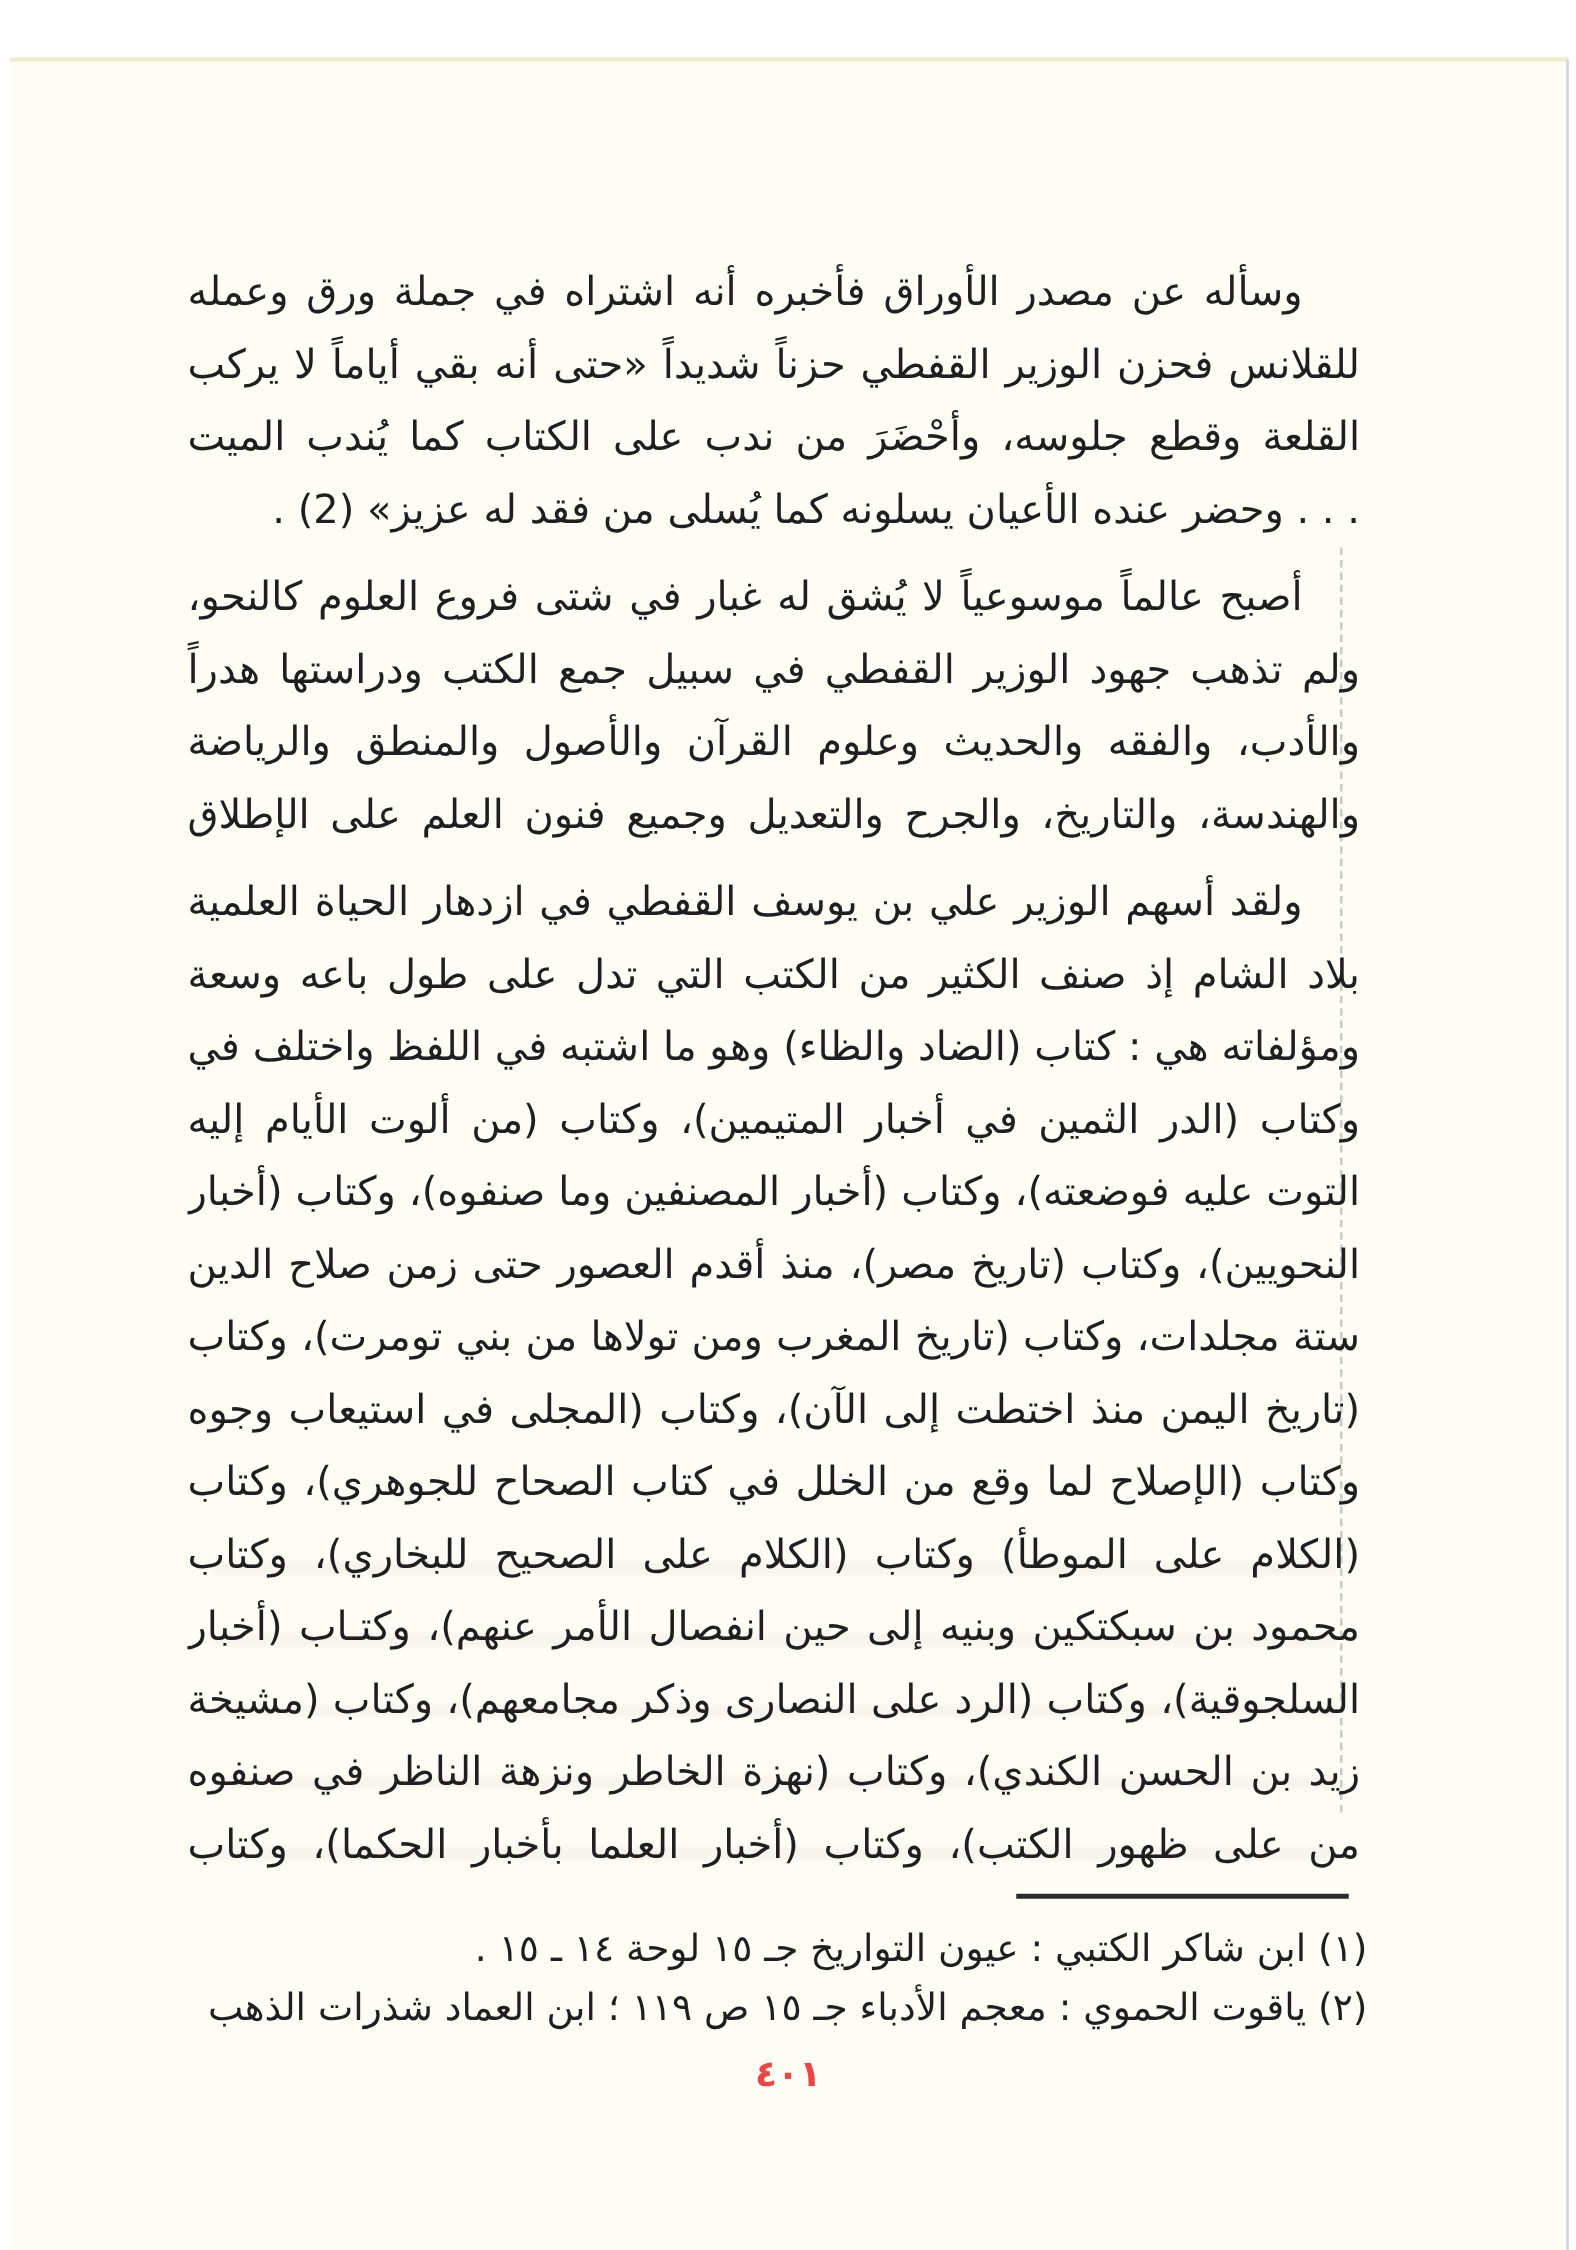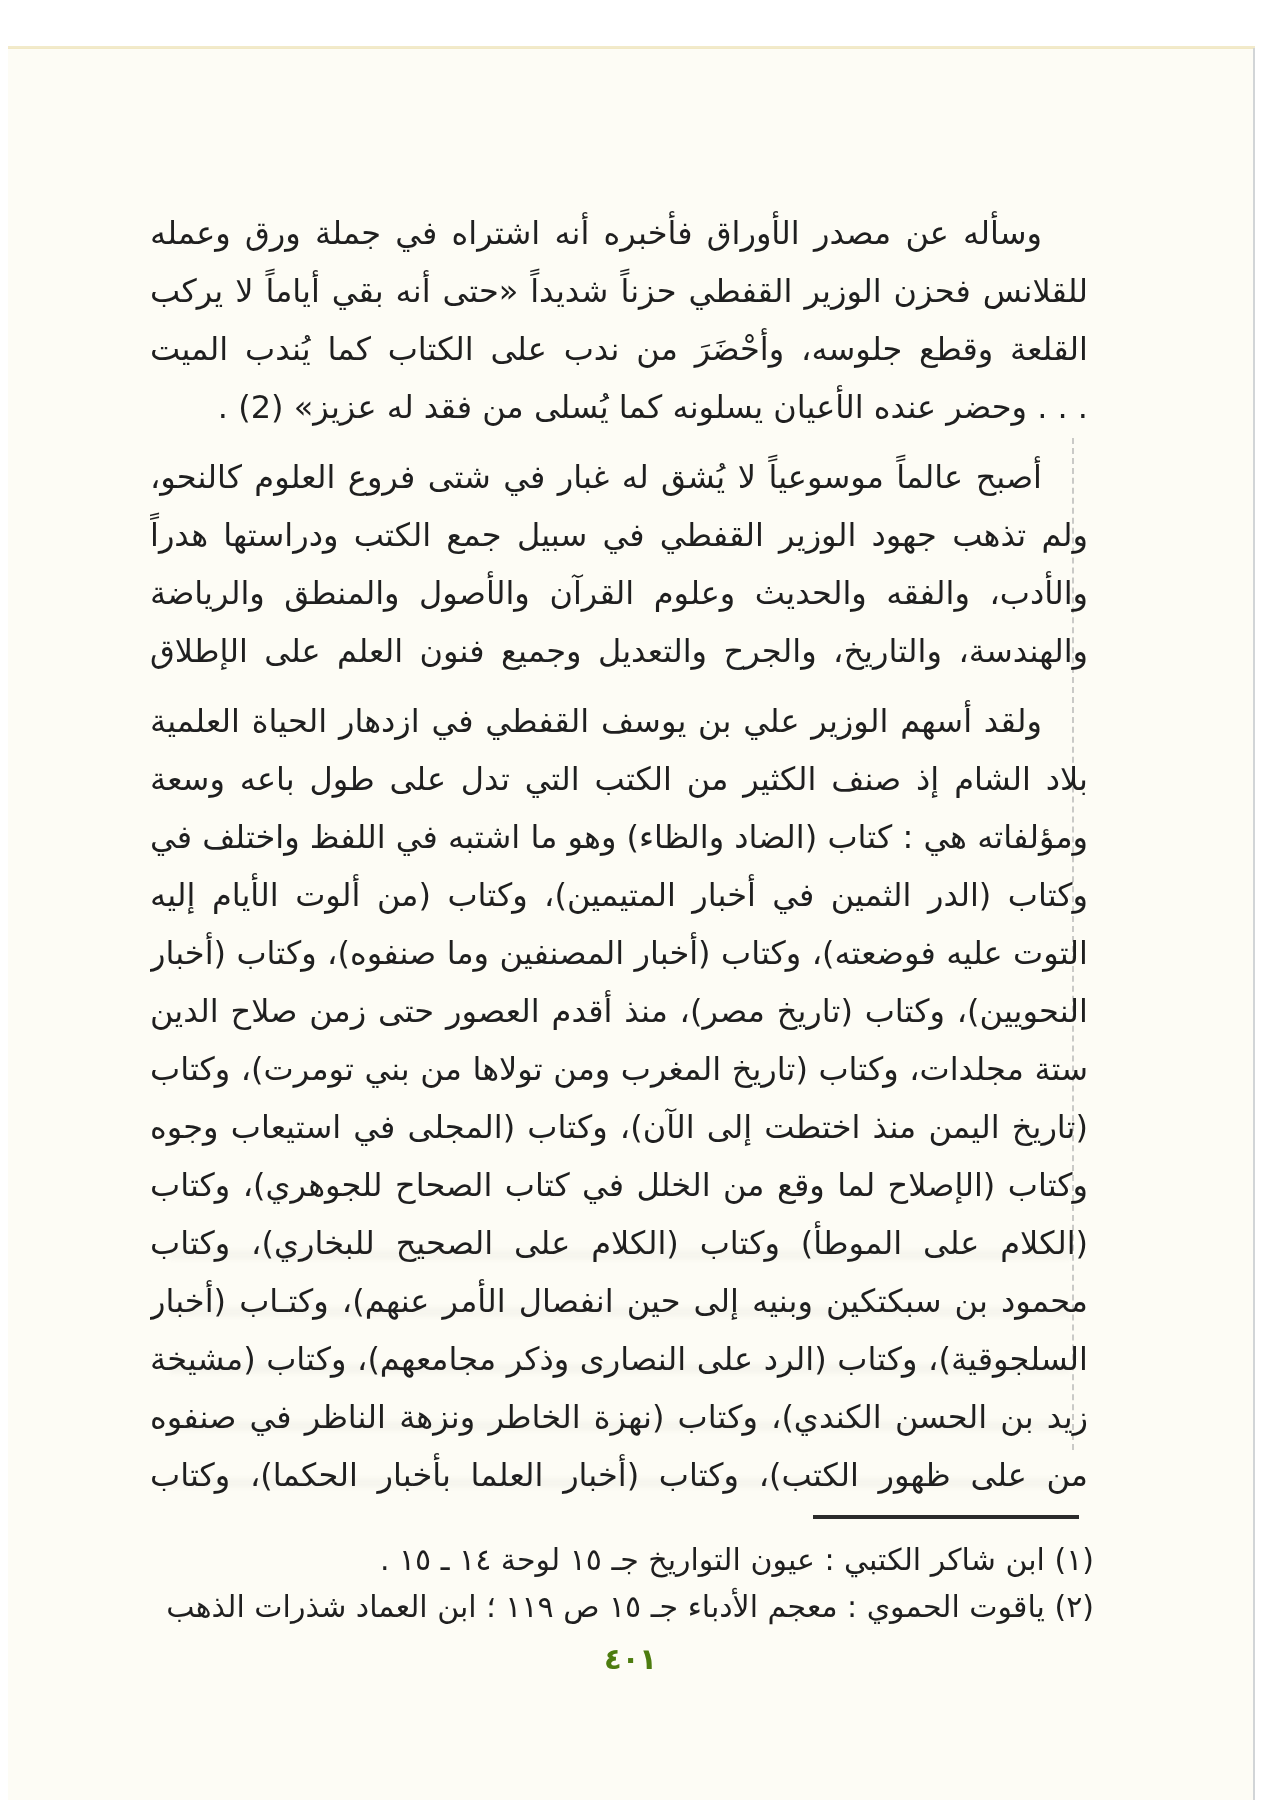--- a/index.html
+++ b/index.html
@@ -112,21 +112,21 @@
   .footnote-line { height: 47px; overflow: hidden; }
   
   .page-number {
     position: absolute;
     left: 0;
     top: 1642px;
     width: 1261px;
     text-align: center;
     font-size: 29px;
     font-weight: bold;
-    color: #4d7c0f;
+    color: #ef4444;
     direction: rtl;
   }
 </style>
 </head>
 <body>
 
 <div id="stage">
   <div class="page-scan"></div>
   <div class="page-edge-top"></div>
   <div class="page-edge-right"></div>

